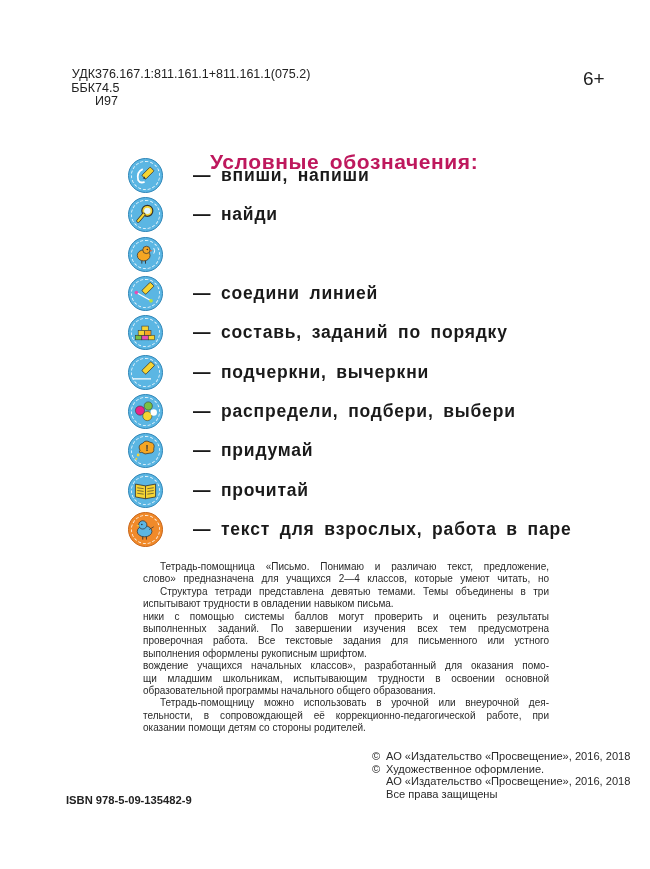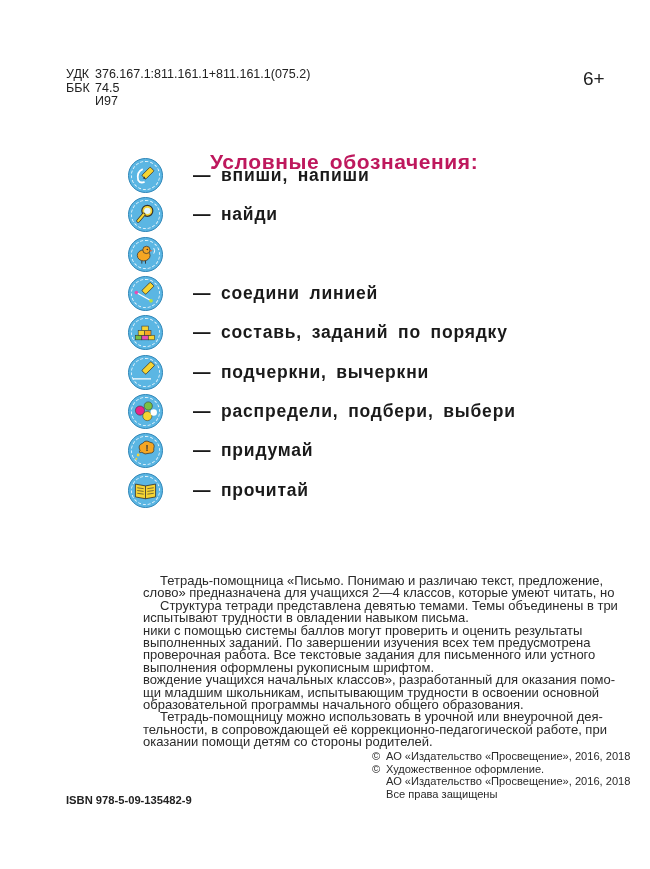--- a/index.html
+++ b/index.html
@@ -1,34 +1,34 @@
 <!DOCTYPE html>
 <html><head>
   <meta charset="utf-8">
   <style>
     * { margin: 0; padding: 0; box-sizing: border-box; }
     html, body { width: 650px; height: 869px; background: #ffffff; overflow: hidden; }
     body { position: relative; font-family: "Liberation Sans", sans-serif; color: #1a1a1a; }
 
     .biblio { position: absolute; left: 66px; top: 68px; font-size: 12.5px; line-height: 13.5px; color: #222; }
     .biblio .row { display: flex; }
-    .biblio .key { width: 29px; }
+    .biblio .key { width: 29px; text-align: right; }
     .age { position: absolute; left: 583px; top: 68px; font-size: 19px; color: #222; }
 
     .title { position: absolute; left: 210px; top: 118px; font-size: 21px; font-weight: bold; letter-spacing: 0.6px; word-spacing: 4px; color: #be185d; margin-top: 32px; }
 
     .legend { position: absolute; left: 128px; top: 156px; text-align: right; }
     .legend-row { position: relative; height: 39.3px; display: flex; align-items: center; }
     .badge { width: 35px; height: 35px; border-radius: 50%; border: 1.5px solid #2f86b8; background: #5bb6e3; position: relative; flex: none; overflow: hidden; }
     .badge::after { content: ""; position: absolute; inset: 2px; border-radius: 50%; border: 1px dashed rgba(255,255,255,0.85); }
     .badge.orange { background: #f08a2a; border-color: #c9661a; }
     .badge svg { position: absolute; left: 0; top: 0; width: 100%; height: 100%; }
     .legend-label { margin-left: 30px; font-size: 17.5px; font-weight: bold; letter-spacing: 0.8px; word-spacing: 4px; color: #1a1a1a; white-space: nowrap; }
 
-    .body-text { position: absolute; left: 143px; top: 575px; width: 406px; font-size: 13px; line-height: 12.4px; color: #2a2a2a; text-align: justify; }
+    .body-text { position: absolute; left: 143px; top: 561px; width: 406px; font-size: 10px; line-height: 12.4px; color: #2a2a2a; text-align: justify; }
     .body-text .ln { display: block; text-align: justify; text-align-last: justify; white-space: nowrap; }
     .body-text .ln.last { text-align-last: left; }
     .body-text .ln.ind { padding-left: 17px; }
 
     .isbn { position: absolute; left: 66px; top: 794px; font-size: 11.2px; font-weight: bold; color: #222; }
     .copy { position: absolute; left: 372px; top: 750px; font-size: 11.1px; line-height: 12.6px; color: #2a2a2a; }
     .copy .row { display: flex; white-space: nowrap; }
     .copy .sym { width: 14px; }
   </style>
 </head>
@@ -161,20 +161,34 @@
           <line x1="9" y1="18" x2="16" y2="19" stroke="#333" stroke-width="0.7"></line>
           <line x1="9" y1="21" x2="16" y2="22" stroke="#333" stroke-width="0.7"></line>
           <line x1="20" y1="16" x2="27" y2="15" stroke="#333" stroke-width="0.7"></line>
           <line x1="20" y1="19" x2="27" y2="18" stroke="#333" stroke-width="0.7"></line>
           <line x1="20" y1="22" x2="27" y2="21" stroke="#333" stroke-width="0.7"></line>
         </svg>
     </span>
     <span class="legend-label">— прочитай</span>
   </div>
 
+  <div class="legend-row">
+    <span class="badge orange">
+      <svg viewBox="0 0 36 36">
+          <ellipse cx="17" cy="20" rx="8" ry="6" fill="#5bb6e3" stroke="#333" stroke-width="0.8"></ellipse>
+          <circle cx="15" cy="13" r="4.5" fill="#5bb6e3" stroke="#333" stroke-width="0.8"></circle>
+          <circle cx="14" cy="12.5" r="0.9" fill="#333"></circle>
+          <polygon points="11,13 8,14 11,15" fill="#f6d432"></polygon>
+          <path d="M22 18 L27 15" stroke="#333" stroke-width="0.8"></path>
+          <line x1="15" y1="26" x2="15" y2="29" stroke="#333"></line>
+          <line x1="19" y1="26" x2="19" y2="29" stroke="#333"></line>
+        </svg>
+    </span>
+    <span class="legend-label">— текст для взрослых, работа в паре</span>
+  </div>
 </div>
 
 <div class="body-text">
   <span class="ln ind">Тетрадь-помощница «Письмо. Понимаю и различаю текст, предложение,</span>
   <span class="ln">слово» предназначена для учащихся 2—4 классов, которые умеют читать, но</span>
   <span class="ln ind">Структура тетради представлена девятью темами. Темы объединены в три</span>
   <span class="ln last">испытывают трудности в овладении навыком письма.</span>
   <span class="ln">ники с помощью системы баллов могут проверить и оценить результаты</span>
   <span class="ln">выполненных заданий. По завершении изучения всех тем предусмотрена</span>
   <span class="ln">проверочная работа. Все текстовые задания для письменного или устного</span>

